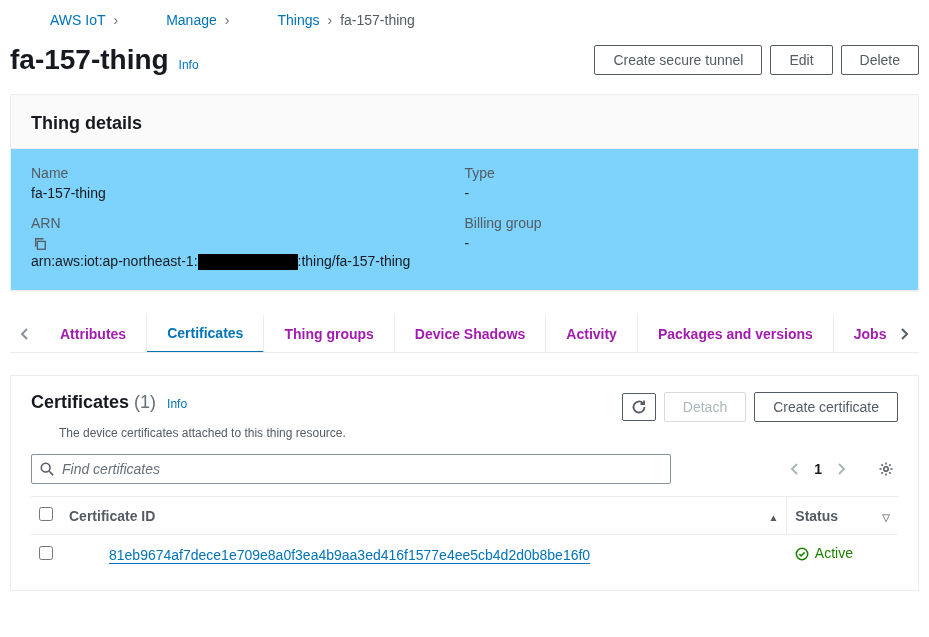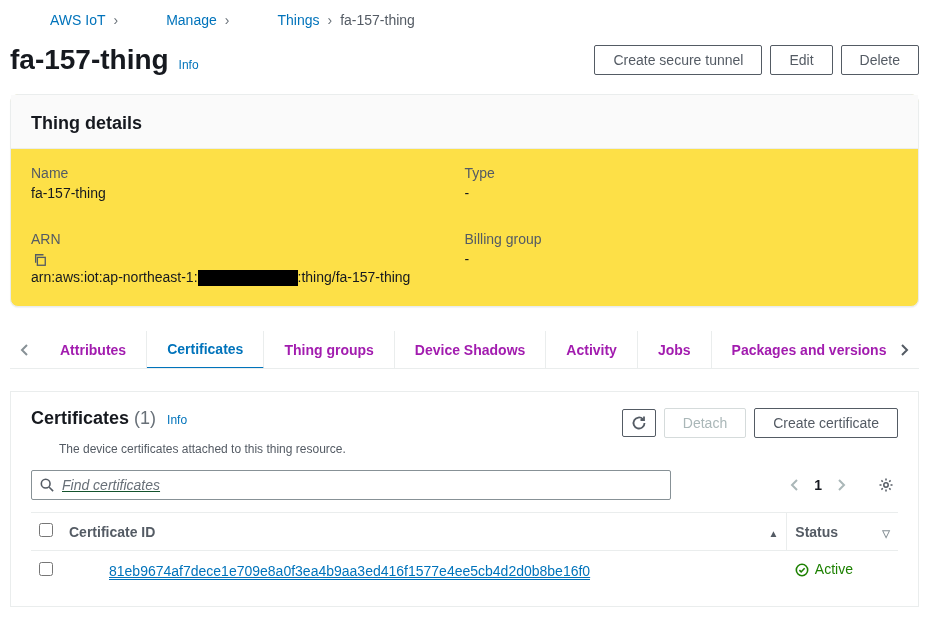--- a/index.html
+++ b/index.html
@@ -12,26 +12,26 @@
 .breadcrumb .current { color: #545b64; }
 
 
 .page-header { display: flex; align-items: center; justify-content: space-between; padding: 8px 0 18px; }
 .page-header h1 { font-size: 28px; font-weight: 700; }
 .info-link { font-size: 12px; color: #0073bb; margin-left: 6px; font-weight: 400; }
 .header-actions { display: flex; gap: 8px; }
 .btn { background: #fff; border: 1px solid #545b64; border-radius: 2px; padding: 6px 18px; font-size: 14px; font-weight: 400; color: #545b64; cursor: pointer; }
 
 
-.panel { border: 1px solid #eaeded; border-radius: 8px; background: #fde047; box-shadow: 0 1px 1px rgba(0,0,0,0.05); }
+.panel { border: 1px solid #eaeded; border-radius: 2px; background: #7dd3fc; box-shadow: 0 1px 1px rgba(0,0,0,0.05); }
 .panel-header { padding: 18px 20px 14px; border-bottom: 1px solid #eaeded; background: #fafafa; }
 .panel-header h2 { font-size: 18px; font-weight: 700; }
 .panel-body { padding: 16px 20px 20px; display: flex; }
 .detail-col { flex: 1; }
-.detail-group { margin-bottom: 30px; }
+.detail-group { margin-bottom: 14px; }
 .detail-label { font-size: 14px; color: #545b64; margin-bottom: 4px; }
 .detail-value { font-size: 14px; color: #16191f; }
 .arn-row { display: flex; align-items: center; gap: 2px; }
 .copy-btn { border: none; background: none; padding: 2px; cursor: pointer; color: #545b64; }
 .redact { background: #000; color: #000; display: inline-block; width: 100px; height: 16px; vertical-align: middle; }
 
 
 .tabs-wrap { display: flex; align-items: center; border-bottom: 1px solid #eaeded; margin-top: 24px; }
 .tab-scroll-btn { border: none; background: none; padding: 6px 10px; cursor: pointer; color: #879196; }
 .tabs { display: flex; flex: 1; overflow: hidden; }
@@ -44,38 +44,38 @@
 .section-header { display: flex; align-items: flex-start; justify-content: space-between; margin-bottom: 4px; }
 .section-title { font-size: 18px; font-weight: 700; }
 .section-title .count { color: #687078; font-weight: 400; }
 .section-desc { font-size: 12px; color: #545b64; margin-bottom: 14px; margin-left: 28px; }
 .section-actions { display: flex; gap: 8px; align-items: center; }
 .icon-btn { border: 1px solid #545b64; background: #fff; border-radius: 2px; padding: 5px 8px; cursor: pointer; color: #545b64; display: flex; align-items: center; justify-content: center; }
 .btn.disabled { color: #aab7b8; border-color: #d5dbdb; cursor: default; }
 
 .toolbar-row { display: flex; align-items: center; gap: 16px; margin-bottom: 12px; }
 .search-box { flex: 0 0 640px; display: flex; align-items: center; border: 1px solid #879196; border-radius: 2px; padding: 6px 8px; gap: 8px; }
-.search-box input { border: none; outline: none; flex: 1; font-size: 14px; font-style: italic; color: #14532d; text-decoration: underline; }
+.search-box input { border: none; outline: none; flex: 1; font-size: 14px; font-style: italic; color: #c2410c; }
 .search-box input::placeholder { color: #687078; font-style: italic; }
 .spacer { flex: 1; }
 .paginator { display: flex; align-items: center; gap: 10px; color: #545b64; }
 .pag-btn { border: none; background: none; cursor: pointer; color: #aab7b8; padding: 4px; }
 .page-num { font-weight: 700; color: #16191f; }
 .gear-btn { border: none; background: none; cursor: pointer; color: #545b64; padding: 4px; margin-left: 8px; }
 
 
 .tbl { width: 100%; border-collapse: collapse; }
 .tbl th { text-align: left; font-size: 14px; color: #545b64; font-weight: 700; padding: 10px 8px; border-top: 1px solid #eaeded; border-bottom: 1px solid #eaeded; }
 .tbl td { padding: 10px 8px; font-size: 14px; }
 .tbl th.chk, .tbl td.chk { width: 30px; }
 .tbl input[type=checkbox] { width: 14px; height: 14px; }
 .sort-ind { font-size: 10px; margin-left: 6px; }
 .col-divider { border-left: 1px solid #eaeded; }
 .status-active { color: #1d8102; display: inline-flex; align-items: flex-end; gap: 6px; }
-.cert-link { color: #0073bb; border-bottom: 1px solid #0073bb; text-decoration: underline; }
+.cert-link { color: #0073bb; border-bottom: 1px solid #0073bb; }
 
 svg { display: block; }
 </style>
 </head>
 <body>
 
 <nav class="breadcrumb">
   <a href="#">AWS IoT</a>
   <span class="sep">›</span>
   <a href="#">Manage</a>
@@ -140,22 +140,22 @@
     <svg width="10" height="14" viewBox="0 0 10 14" fill="none" stroke="currentColor" stroke-width="2">
         <path d="M7 2L2 7l5 5"></path>
       </svg>
   </button>
   <div class="tabs">
     <button class="tab">Attributes</button>
     <button class="tab active">Certificates</button>
     <button class="tab">Thing groups</button>
     <button class="tab">Device Shadows</button>
     <button class="tab">Activity</button>
+    <button class="tab">Packages and versions</button>
     <button class="tab">Jobs</button>
-    <button class="tab">Packages and versions</button>
   </div>
   <button class="tab-scroll-btn" style="color:#545b64">
     <svg width="10" height="14" viewBox="0 0 10 14" fill="none" stroke="currentColor" stroke-width="2">
         <path d="M3 2l5 5-5 5"></path>
       </svg>
   </button>
 </div>
 
 <div class="section">
   <div class="section-header">

